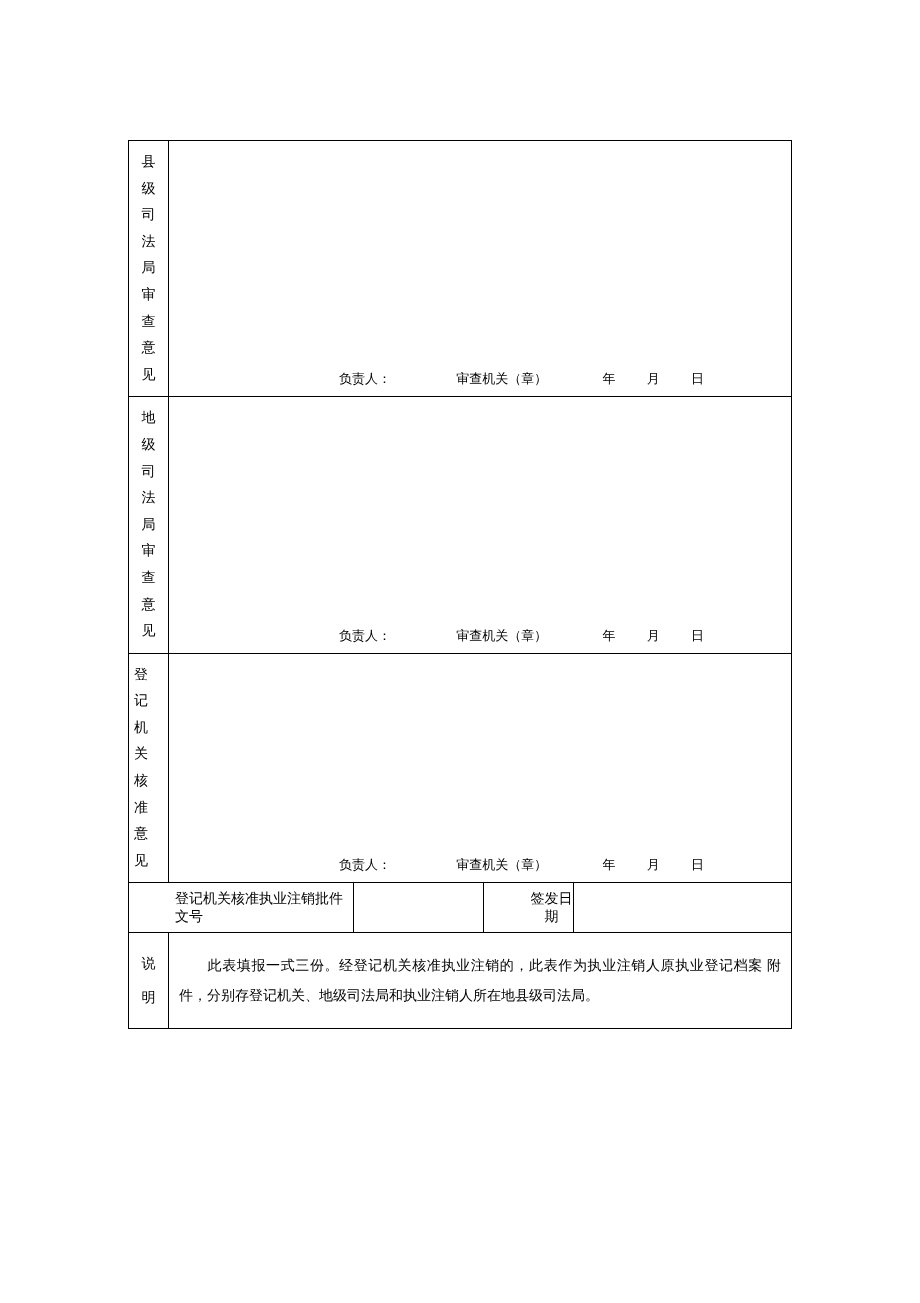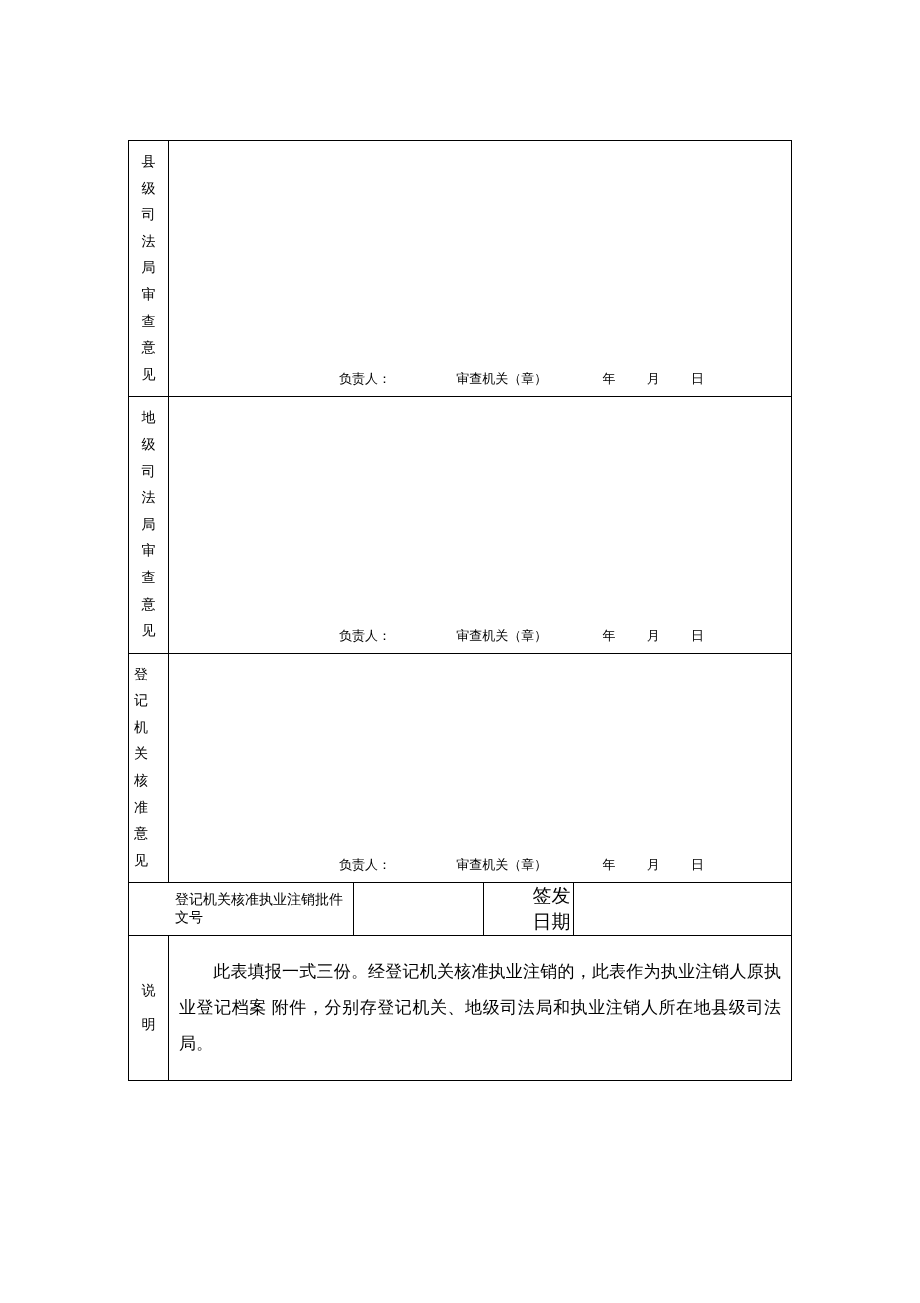--- a/index.html
+++ b/index.html
@@ -77,21 +77,21 @@
       height: 50px;
       vertical-align: middle;
       padding-left: 46px;
     }
     .docno-label {
       padding-left: 12px;
       font-size: 14px;
     }
     .issue-label {
       text-align: center;
-      font-size: 19px;
+      font-size: 14px;
     }
     .remark-label {
       width: 40px;
       text-align: center;
       vertical-align: bottom;
       padding: 8px 2px 10px 2px;
       letter-spacing: 4px;
     }
     .remark-cell {
       height: 120px;
@@ -99,21 +99,21 @@
     .explain-label {
       width: 40px;
       text-align: center;
       vertical-align: middle;
       padding: 12px 2px;
       line-height: 2.4;
     }
     .explain-cell {
       padding: 18px 10px 18px 10px;
       line-height: 2.1;
-      font-size: 17px;
+      font-size: 14px;
       text-align: justify;
     }
     .explain-cell .indent {
       display: inline-block;
       width: 2em;
     }
   </style>
 </head>
 <body>
 

